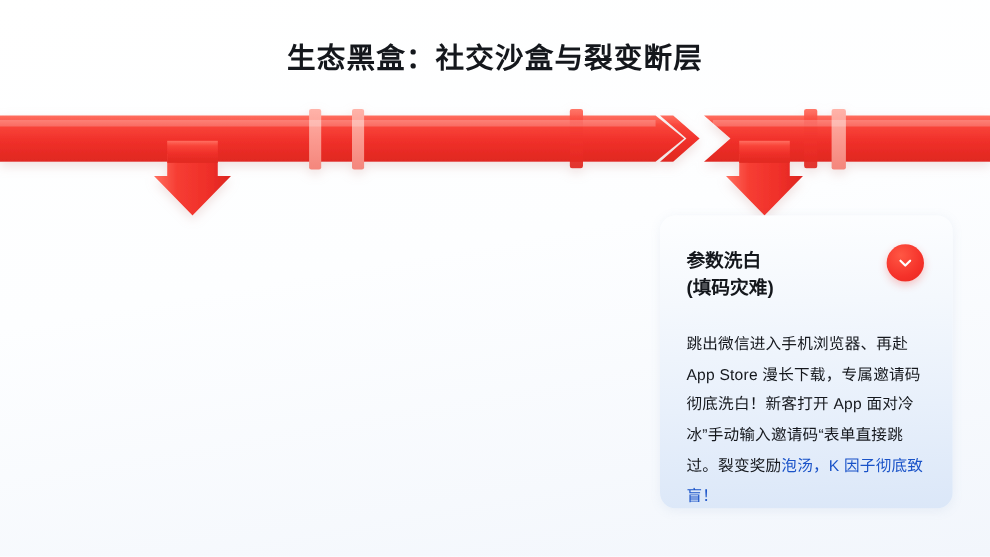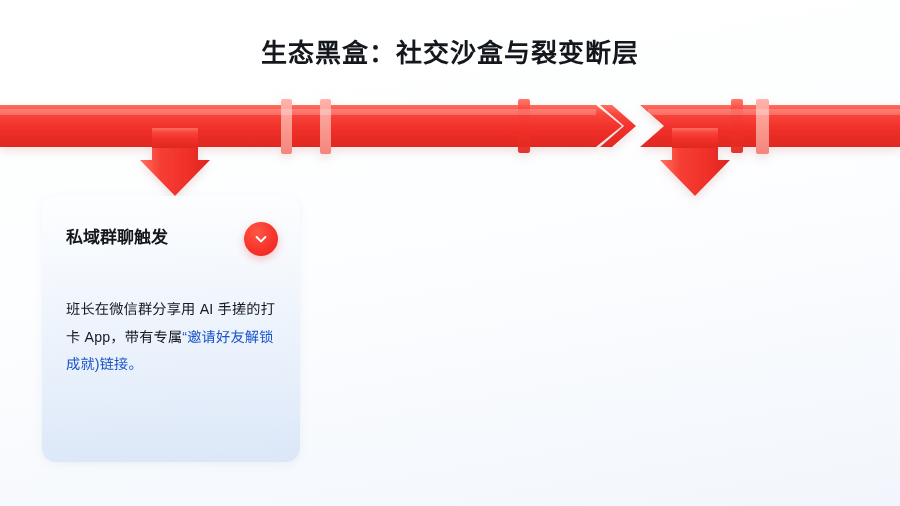--- a/index.html
+++ b/index.html
@@ -187,29 +187,30 @@
 
         <rect x="518" y="99" width="12" height="54" rx="2" fill="url(#pipeGrad)" opacity="0.95"></rect>
         <rect x="731" y="99" width="12" height="54" rx="2" fill="url(#pipeGrad)" opacity="0.95"></rect>
 
         <rect x="0" y="109" width="596" height="6" fill="#ffffff" opacity="0.22"></rect>
         <rect x="648" y="109" width="252" height="6" fill="#ffffff" opacity="0.22"></rect>
       </g>
     </svg>
   </div>
 
-  <div class="card card-1">
-    <div class="card-title">私域群聊触发</div>
+
+
+  <div class="card card-3">
+    <div class="card-title">参数洗白
+(填码灾难)</div>
     <div class="badge">
       <span>
         <svg width="16" height="16" viewBox="0 0 16 16">
           <path d="M3.6 6 L8 10.4 L12.4 6" stroke="#ffffff" stroke-width="2" stroke-linecap="round" stroke-linejoin="round" fill="none"></path>
         </svg>
       </span>
     </div>
     <div class="card-body">
-      <span>班长在微信群分享用 AI 手搓的打卡 App，带有专属</span><span class="hl">“邀请好友解锁成就)链接。</span>
+      <span>跳出微信进入手机浏览器、再赴 App Store 漫长下载，专属邀请码彻底洗白！新客打开 App 面对冷冰”手动输入邀请码“表单直接跳过。裂变奖励</span><span class="hl">泡汤，K 因子彻底致盲！</span>
     </div>
   </div>
 
-
-
 </div>
 
 </body></html>

